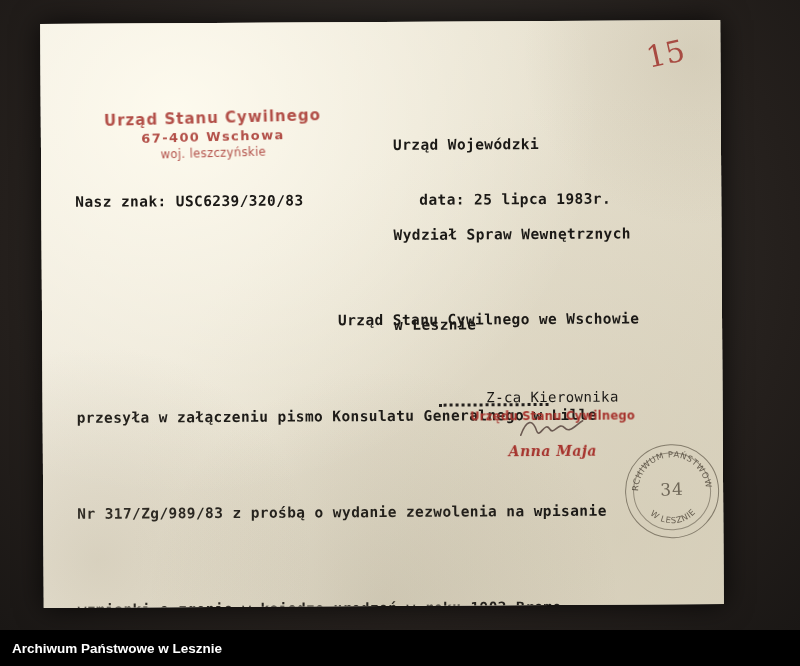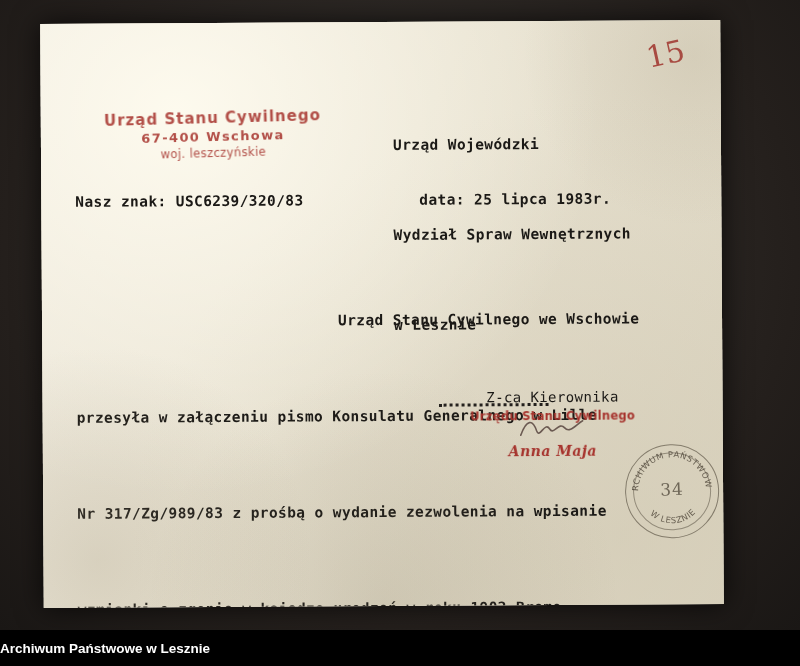--- a/index.html
+++ b/index.html
@@ -243,20 +243,21 @@
     width: 800px;
     height: 36px;
     background: #000;
     display: flex;
     align-items: center;
   }
   .caption-bar .caption {
     color: #ffffff;
     font-size: 13.5px;
     font-weight: bold;
+    padding-left: 12px;
     font-family: "Liberation Sans", sans-serif;
   }
 </style>
 </head>
 <body>
 
 <div class="viewer">
 
   <div class="mat"></div>
 

